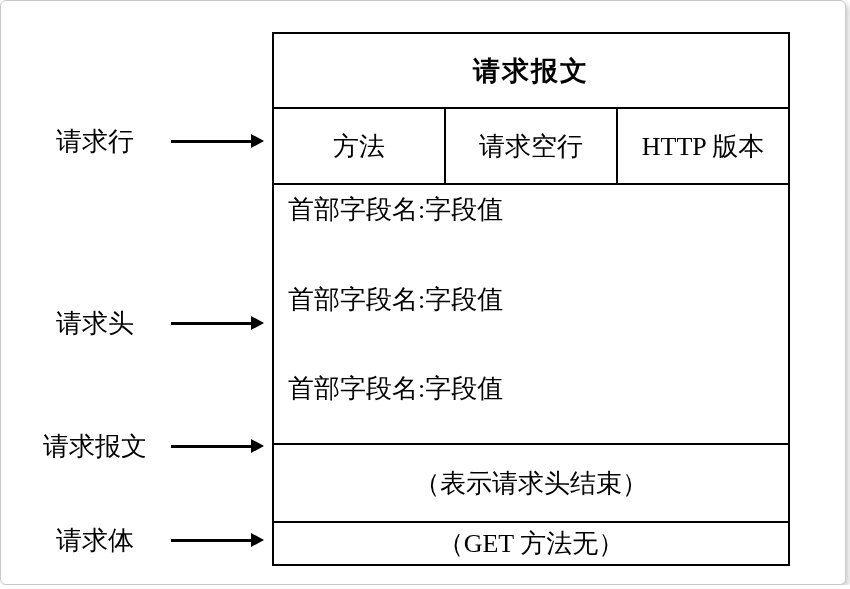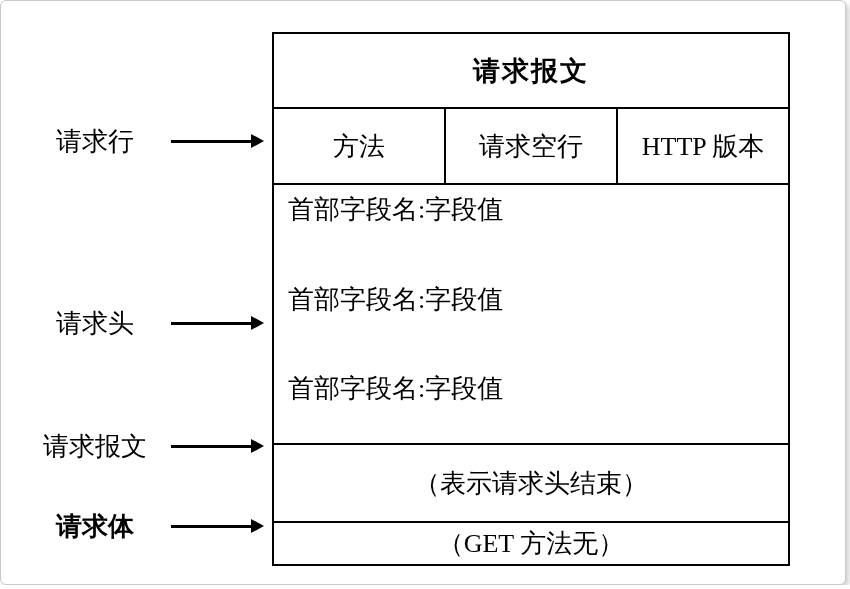--- a/index.html
+++ b/index.html
@@ -106,21 +106,21 @@
   .arrow .shaft { flex: 1; height: 3px; background: #000; }
   .arrow .head {
     width: 0; height: 0;
     border-top: 7px solid transparent;
     border-bottom: 7px solid transparent;
     border-left: 13px solid #000;
   }
   .pos-line  { top: 140px; }
   .pos-head  { top: 288px; margin-top: 34px; }
   .pos-blank { top: 445px; }
-  .pos-body  { top: 525px; font-weight: bold; }
+  .pos-body  { top: 539px; }
 </style>
 </head>
 <body>
 
 <div class="stage">
 
   <div class="side-label pos-line">请求行</div>
   <div class="side-label pos-head">请求头</div>
   <div class="side-label pos-blank">请求报文</div>
   <div class="side-label pos-body">请求体</div>

